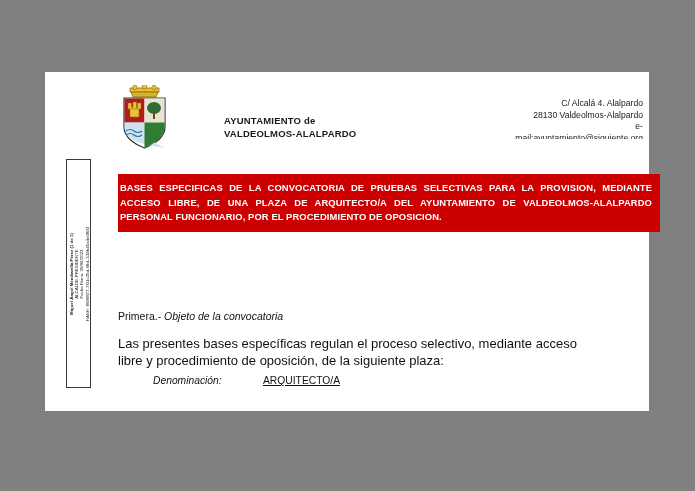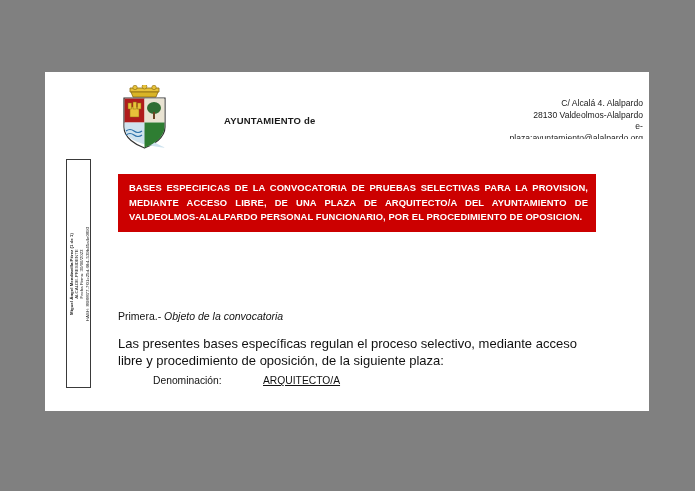--- a/index.html
+++ b/index.html
@@ -66,28 +66,28 @@
     display: block;
     height: 6px;
     overflow: hidden;
   }
 
   
   .banner {
     position: absolute;
     left: 73px;
     top: 102px;
-    width: 478px;
+    width: 542px;
     background: #cc0000;
     color: #ffffff;
     font-size: 9.4px;
     font-weight: bold;
     line-height: 14.6px;
     text-align: justify;
-    padding: 7px 8px 7px 11px;
+    padding: 7px 8px 7px 2px;
     box-sizing: border-box;
     letter-spacing: 0.1px;
   }
 
   
   .section-title {
     position: absolute;
     left: 73px;
     top: 238px;
     font-size: 10.5px;
@@ -111,20 +111,21 @@
     position: absolute;
     left: 108px;
     top: 303px;
     width: 430px;
     font-size: 10.3px;
     color: #111111;
   }
   .denom-label {
     display: inline-block;
     width: 110px;
+    font-style: italic;
   }
   .denom-value {
     display: inline-block;
     text-decoration: underline;
   }
 
   
   .stamp {
     position: absolute;
     left: 21px;
@@ -181,27 +182,28 @@
 
       <ellipse cx="36" cy="23" rx="7" ry="6" fill="#2f6e33"></ellipse>
       <rect x="35" y="27" width="2" height="7" fill="#6b4423"></rect>
 
       <path d="M8 46 q4 -3 8 0 t8 0" stroke="#2a6fa8" stroke-width="1.2" fill="none"></path>
       <path d="M8 50 q4 -3 8 0 t8 0" stroke="#2a6fa8" stroke-width="1.2" fill="none"></path>
     </svg>
 
     <div class="org-name">
       <div>AYUNTAMIENTO de</div>
+      <div>VALDEOLMOS-ALALPARDO</div>
     </div>
 
     <div class="contact">
       <div>C/ Alcalá 4. Alalpardo</div>
       <div>28130 Valdeolmos-Alalpardo</div>
       <div class="email-line">e-</div>
-      <div class="email-line email-clipped">plaza:ayuntamiento@alalpardo.org</div>
+      <div class="email-line email-clipped">mail:ayuntamiento@siguiente.org</div>
     </div>
   </div>
 
   <div class="banner">BASES ESPECIFICAS DE LA CONVOCATORIA DE PRUEBAS SELECTIVAS PARA LA PROVISION, MEDIANTE ACCESO LIBRE, DE UNA PLAZA DE ARQUITECTO/A DEL AYUNTAMIENTO DE VALDEOLMOS-ALALPARDO PERSONAL FUNCIONARIO, POR EL PROCEDIMIENTO DE OPOSICION.</div>
 
   <div class="section-title">
     <b>Primera</b><span>.- </span><i>Objeto de la convocatoria</i>
   </div>
 
   <div class="para">Las presentes bases específicas regulan el proceso selectivo, mediante acceso libre y procedimiento de oposición, de la siguiente plaza:</div>

